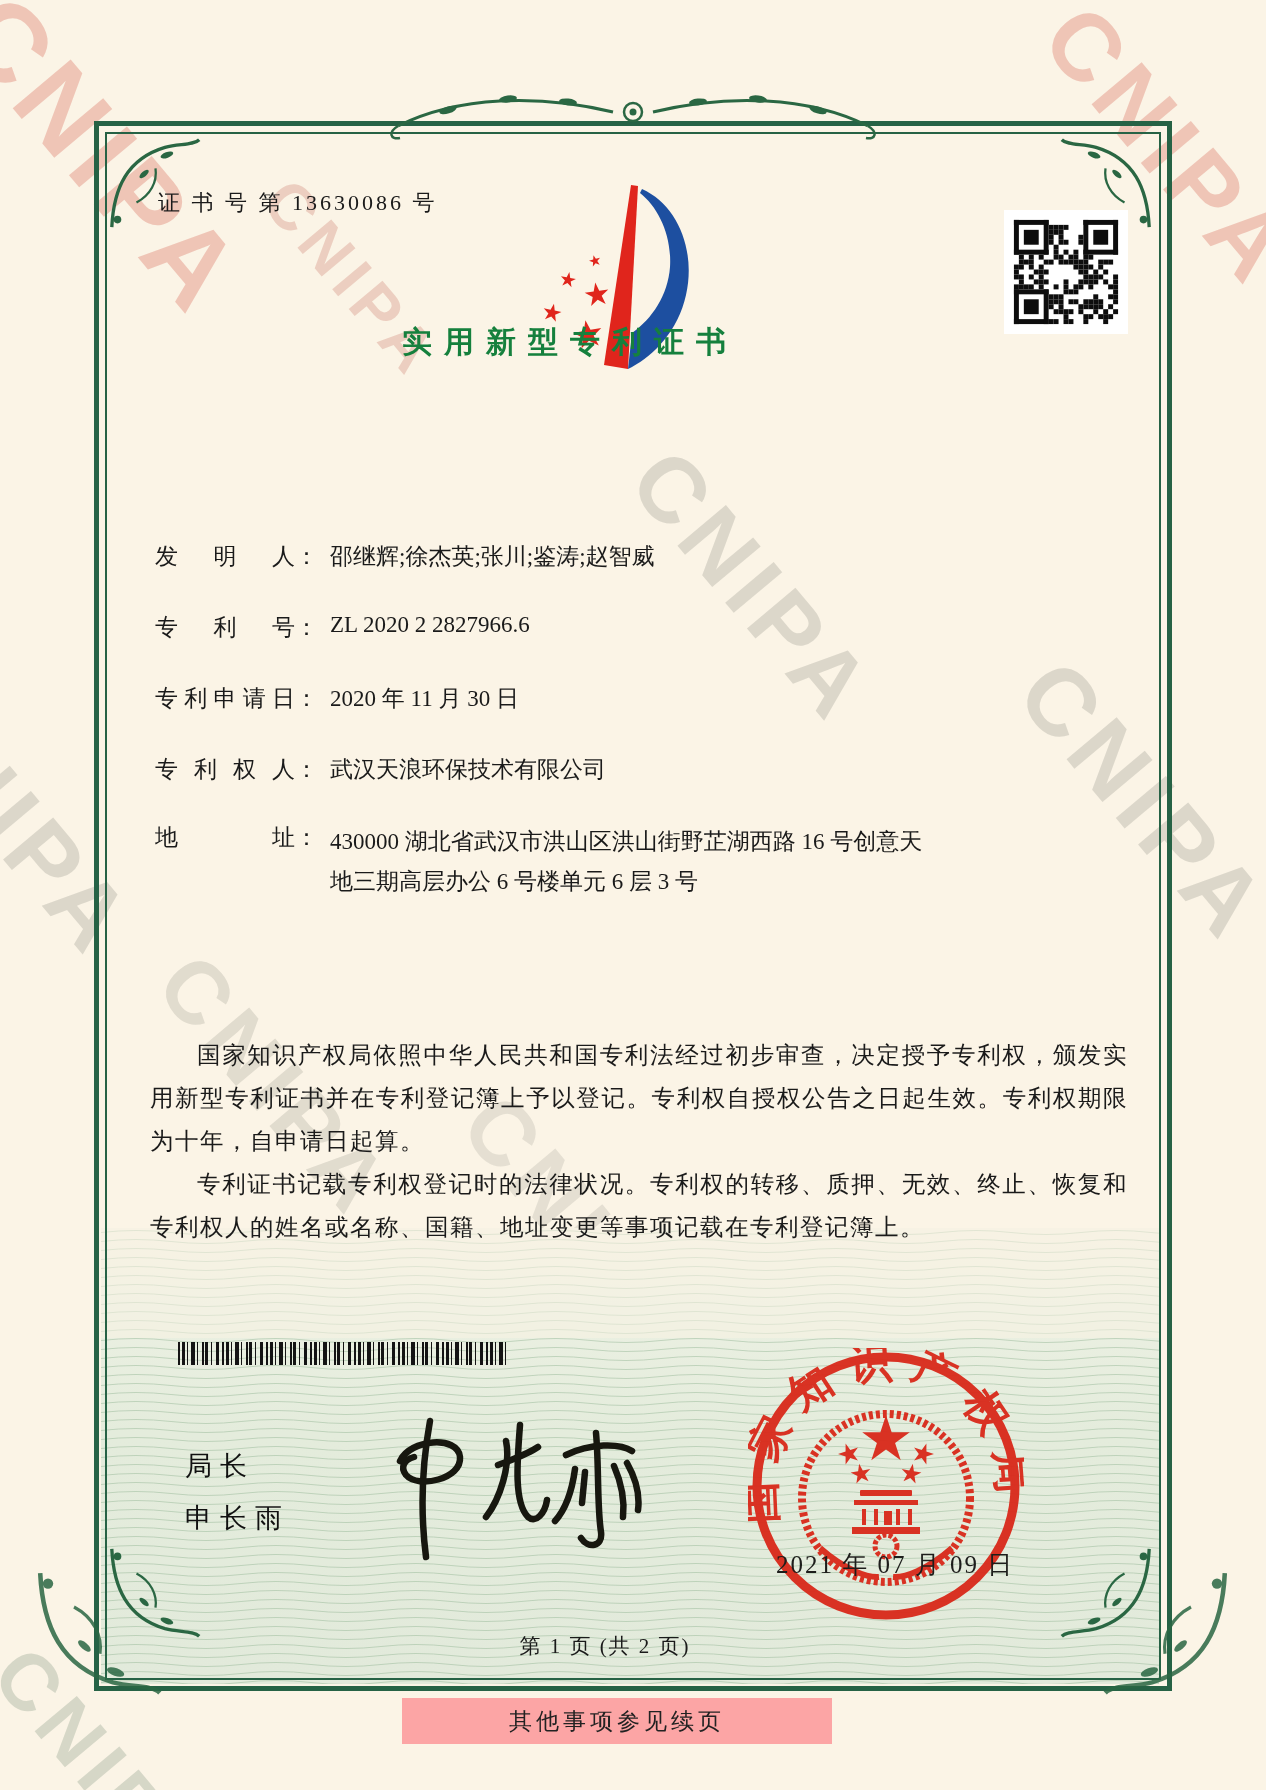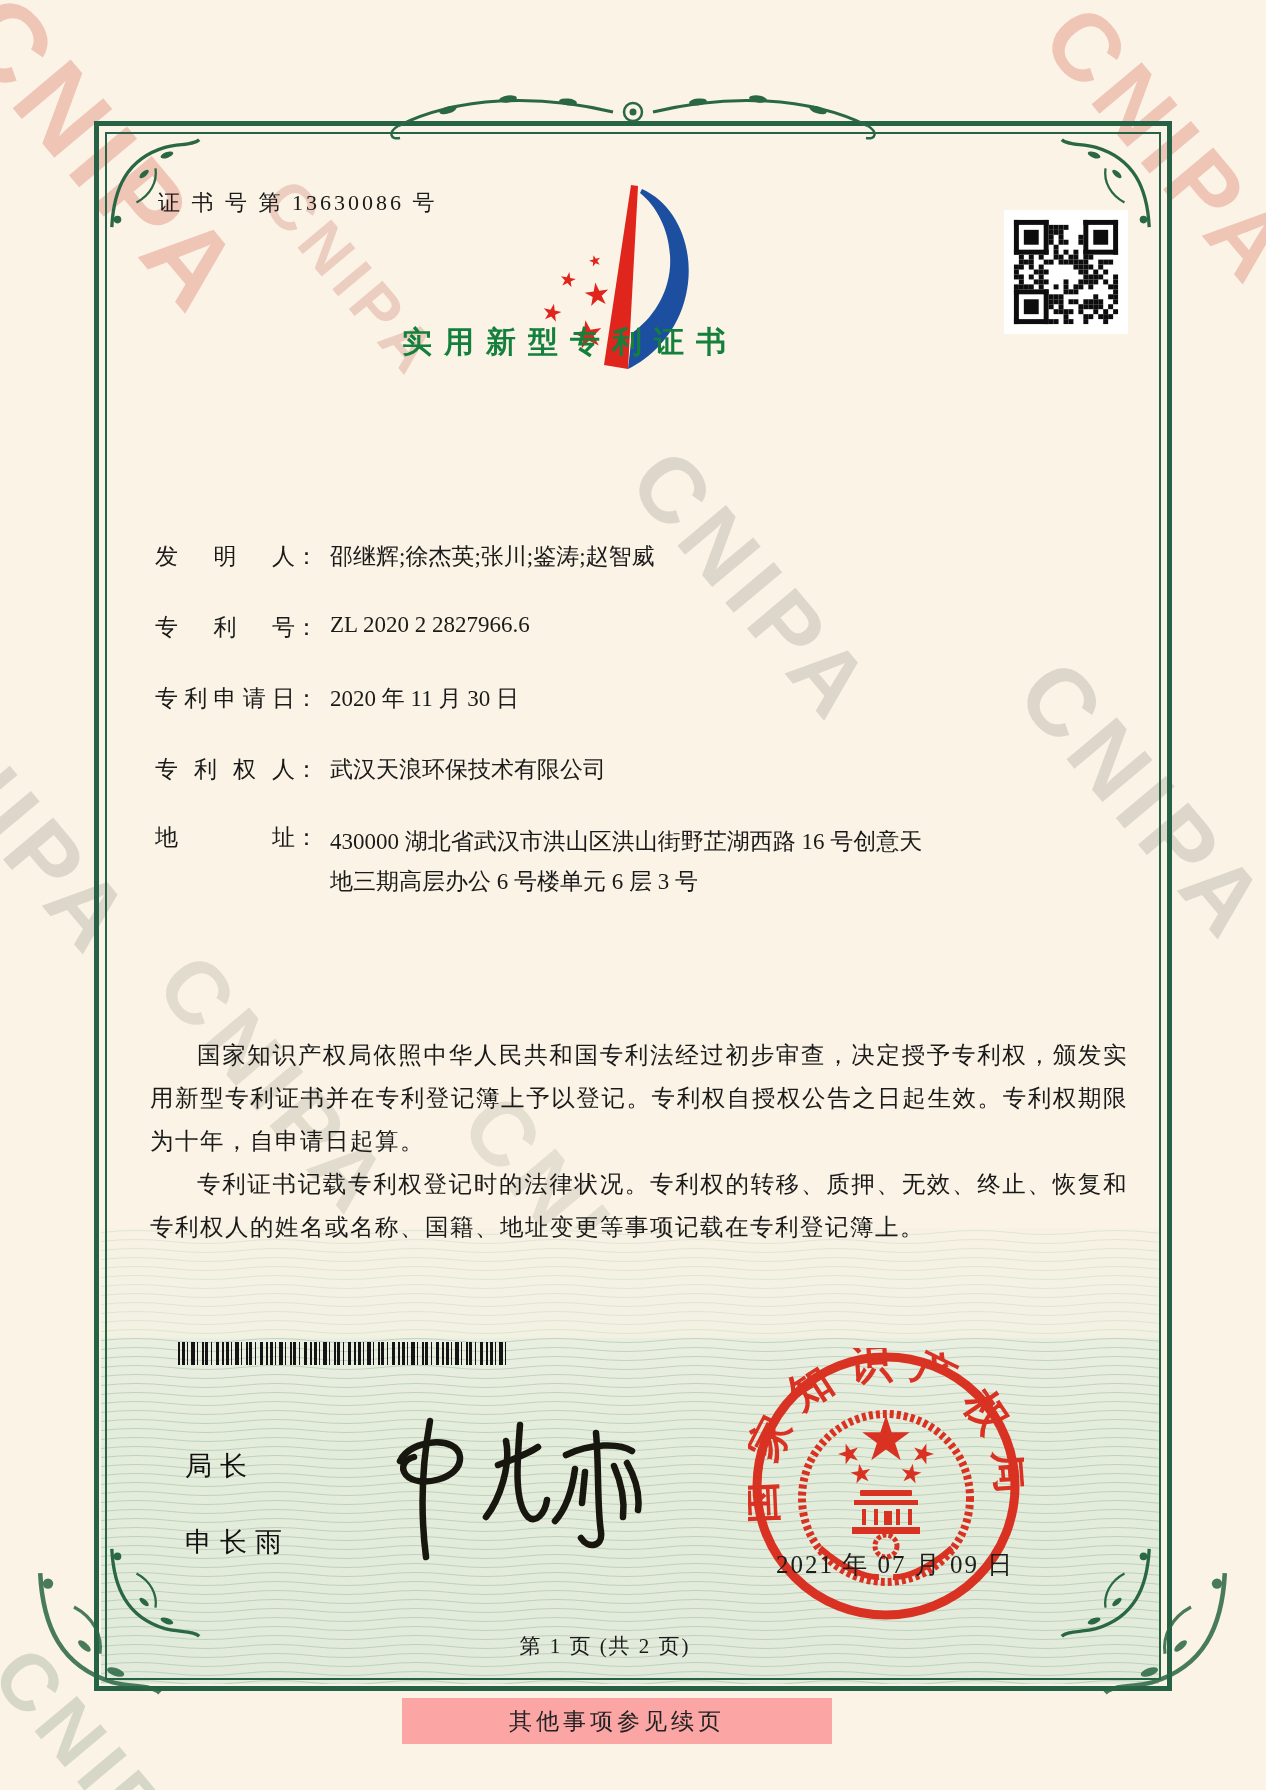--- a/index.html
+++ b/index.html
@@ -47,21 +47,21 @@
       #141414 4px 7px, transparent 7px 9px,
       #141414 9px 10px, transparent 10px 13px,
       #141414 13px 17px, transparent 17px 19px,
       #141414 19px 20px, transparent 20px 24px,
       #141414 24px 26px, transparent 26px 27px,
       #141414 27px 30px, transparent 30px 33px,
       #141414 33px 34px, transparent 34px 38px,
       #141414 38px 41px, transparent 41px 44px);}
   .sig-title,.sig-name{position:absolute; left:185px; z-index:4;
     font-family:"Liberation Sans","DejaVu Sans",sans-serif; font-size:27px; letter-spacing:8px; color:#111;}
-  .sig-title{top:1448px;font-family:Liberation Serif, serif;} .sig-name{top:1500px;margin-top:24px;}
+  .sig-title{top:1448px;font-family:Liberation Serif, serif;} .sig-name{top:1500px;}
   .signature{position:absolute; left:378px; top:1405px; width:265px; height:175px; z-index:5;}
   .seal{position:absolute; left:748px; top:1348px; width:276px; height:276px; z-index:4;}
   .seal-date{position:absolute; left:775px; top:1548px; width:240px; text-align:center;
     font-size:25px; letter-spacing:2px; color:#1d1d1b; z-index:5;}
   .footer-page{position:absolute; left:40px; top:1632px; width:1130px; text-align:center;
     font-size:21px; letter-spacing:2px; z-index:4;}
   .cont-strip{position:absolute; left:402px; top:1698px; width:430px; height:46px; background:#fca5a5;
     z-index:4; text-align:center;}
   .cont-strip span{display:inline-block; margin-top:8px; font-size:23px; letter-spacing:4px; color:#222;}
 </style>

